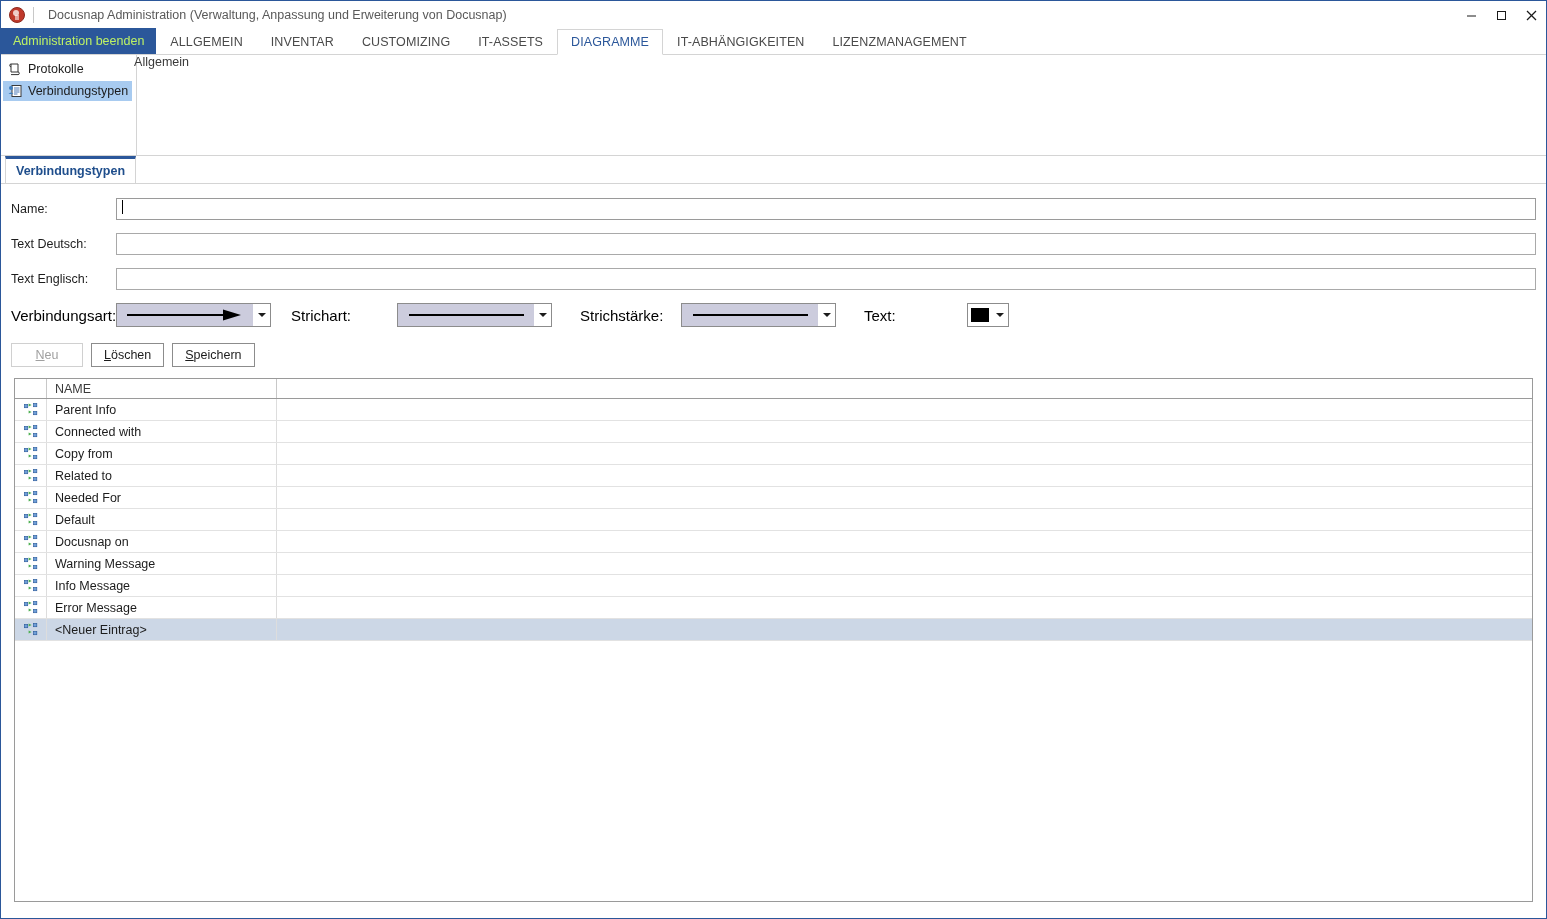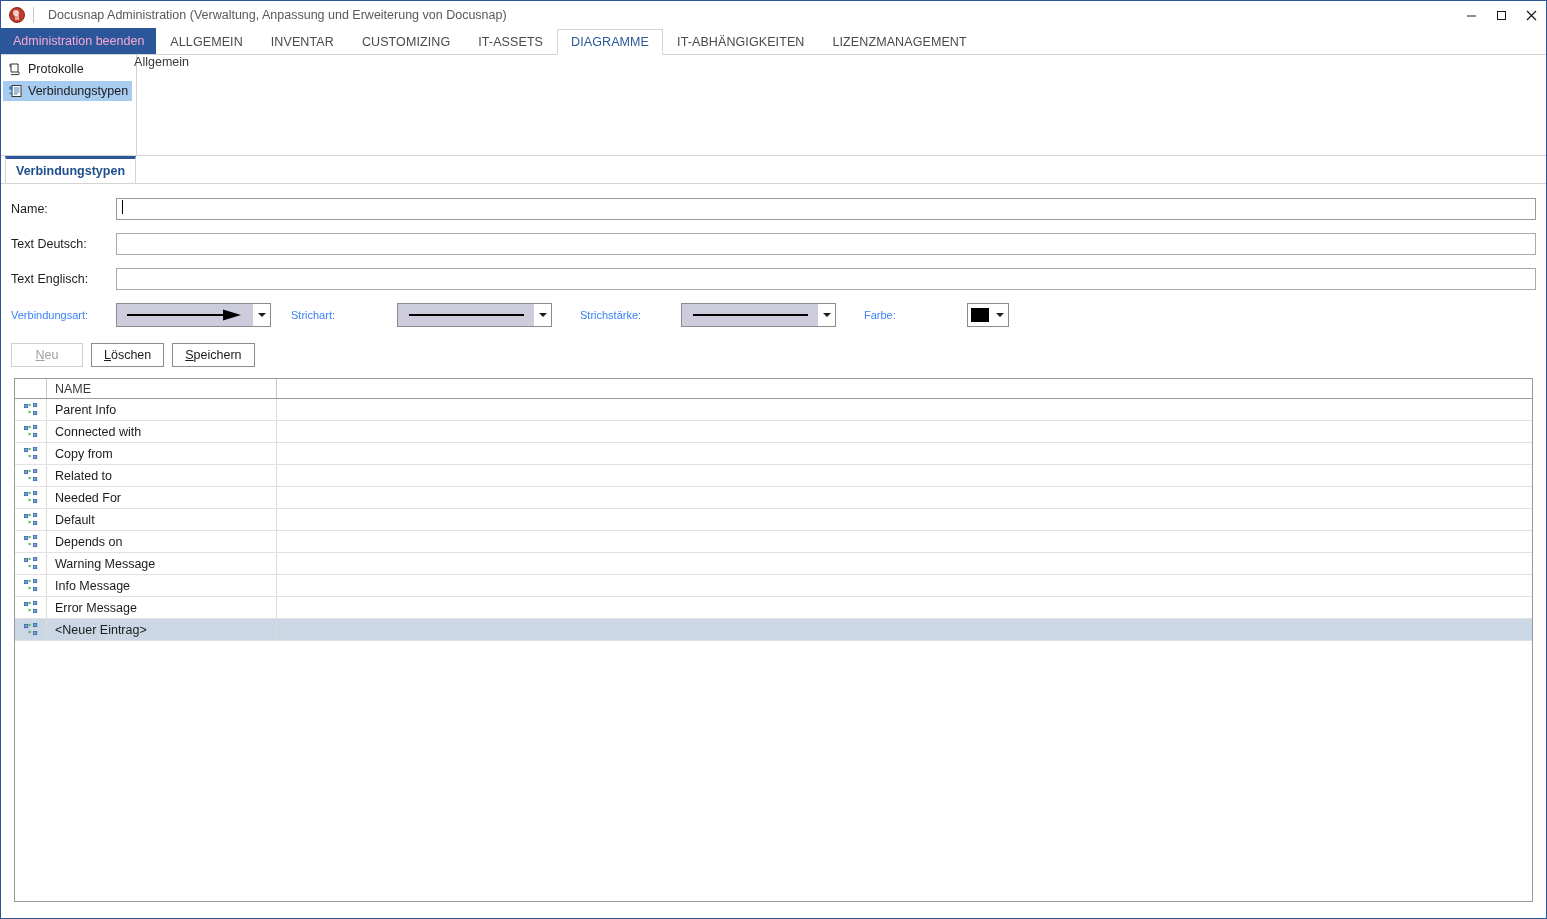--- a/index.html
+++ b/index.html
@@ -85,21 +85,21 @@
     position: relative;
     height: 26px;
     display: flex;
     align-items: flex-end;
     background: #ffffff;
     border-bottom: 1px solid #d4d4d4;
   }
   #exit-tab {
     height: 26px;
     background: #2b579a;
-    color: #f9a8d4;
+    color: #bef264;
     font-size: 12.5px;
     padding: 0 12px;
     display: flex; align-items: center;
     white-space: nowrap;
     cursor: default;
   }
   .rtab {
     height: 26px;
     padding: 0 13px;
     display: flex; align-items: center;
@@ -223,22 +223,22 @@
   .caret {
     position: absolute;
     left: 121px; top: 199px;
     width: 1px; height: 14px;
     background: #000;
   }
 
   
   #row-style { display: flex; align-items: center; margin-bottom: 0; }
   .dd-label {
-    font-size: 11px;
-    color: #3b82f6;
+    font-size: 15px;
+    color: #000000;
     white-space: nowrap;
     flex: 0 0 auto;
   }
   .combo {
     height: 24px;
     border: 1px solid #8c8c8c;
     background: #ffffff;
     display: flex;
     align-items: stretch;
     flex: 0 0 auto;
@@ -478,21 +478,21 @@
         <div class="combo-preview">
           <svg width="125" height="16" viewBox="0 0 125 16">
             <line x1="5" y1="8" x2="120" y2="8" stroke="#000000" stroke-width="2"></line>
           </svg>
         </div>
         <div class="combo-arrow">
             <i></i>
           </div>
       </div>
 
-      <div class="dd-label" style="margin-left:28px; width:103px">Farbe:</div>
+      <div class="dd-label" style="margin-left:28px; width:103px">Text:</div>
       <div class="combo" style="width:42px">
         <div class="combo-preview plain">
           <span class="swatch" id="color-swatch" style="background: rgb(0, 0, 0); border-color: rgb(0, 0, 0);"></span>
         </div>
         <div class="combo-arrow">
             <i></i>
           </div>
       </div>
 
     </div>
@@ -610,21 +610,21 @@
   <div class="grow">
     <div class="gc c0">
       <svg class="row-icon" viewBox="0 0 14 13">
         <rect x="0.5" y="1.5" width="3.2" height="3.2" fill="#6f9fd8" stroke="#2f5f9e" stroke-width="0.7"></rect>
         <rect x="9.6" y="0.5" width="3.2" height="3.2" fill="#6f9fd8" stroke="#2f5f9e" stroke-width="0.7"></rect>
         <rect x="9.6" y="8.5" width="3.2" height="3.2" fill="#6f9fd8" stroke="#2f5f9e" stroke-width="0.7"></rect>
         <path d="M4.6 3.6 L7.6 2.1 L4.6 0.6 Z" fill="#4caf50"></path>
         <path d="M4.6 10.6 L7.6 9.1 L4.6 7.6 Z" fill="#4caf50"></path>
       </svg>
     </div>
-    <div class="gc c1">Depends on</div>
+    <div class="gc c1">Docusnap on</div>
     <div class="gc c2"></div>
   </div>
 
   <div class="grow">
     <div class="gc c0">
       <svg class="row-icon" viewBox="0 0 14 13">
         <rect x="0.5" y="1.5" width="3.2" height="3.2" fill="#6f9fd8" stroke="#2f5f9e" stroke-width="0.7"></rect>
         <rect x="9.6" y="0.5" width="3.2" height="3.2" fill="#6f9fd8" stroke="#2f5f9e" stroke-width="0.7"></rect>
         <rect x="9.6" y="8.5" width="3.2" height="3.2" fill="#6f9fd8" stroke="#2f5f9e" stroke-width="0.7"></rect>
         <path d="M4.6 3.6 L7.6 2.1 L4.6 0.6 Z" fill="#4caf50"></path>

